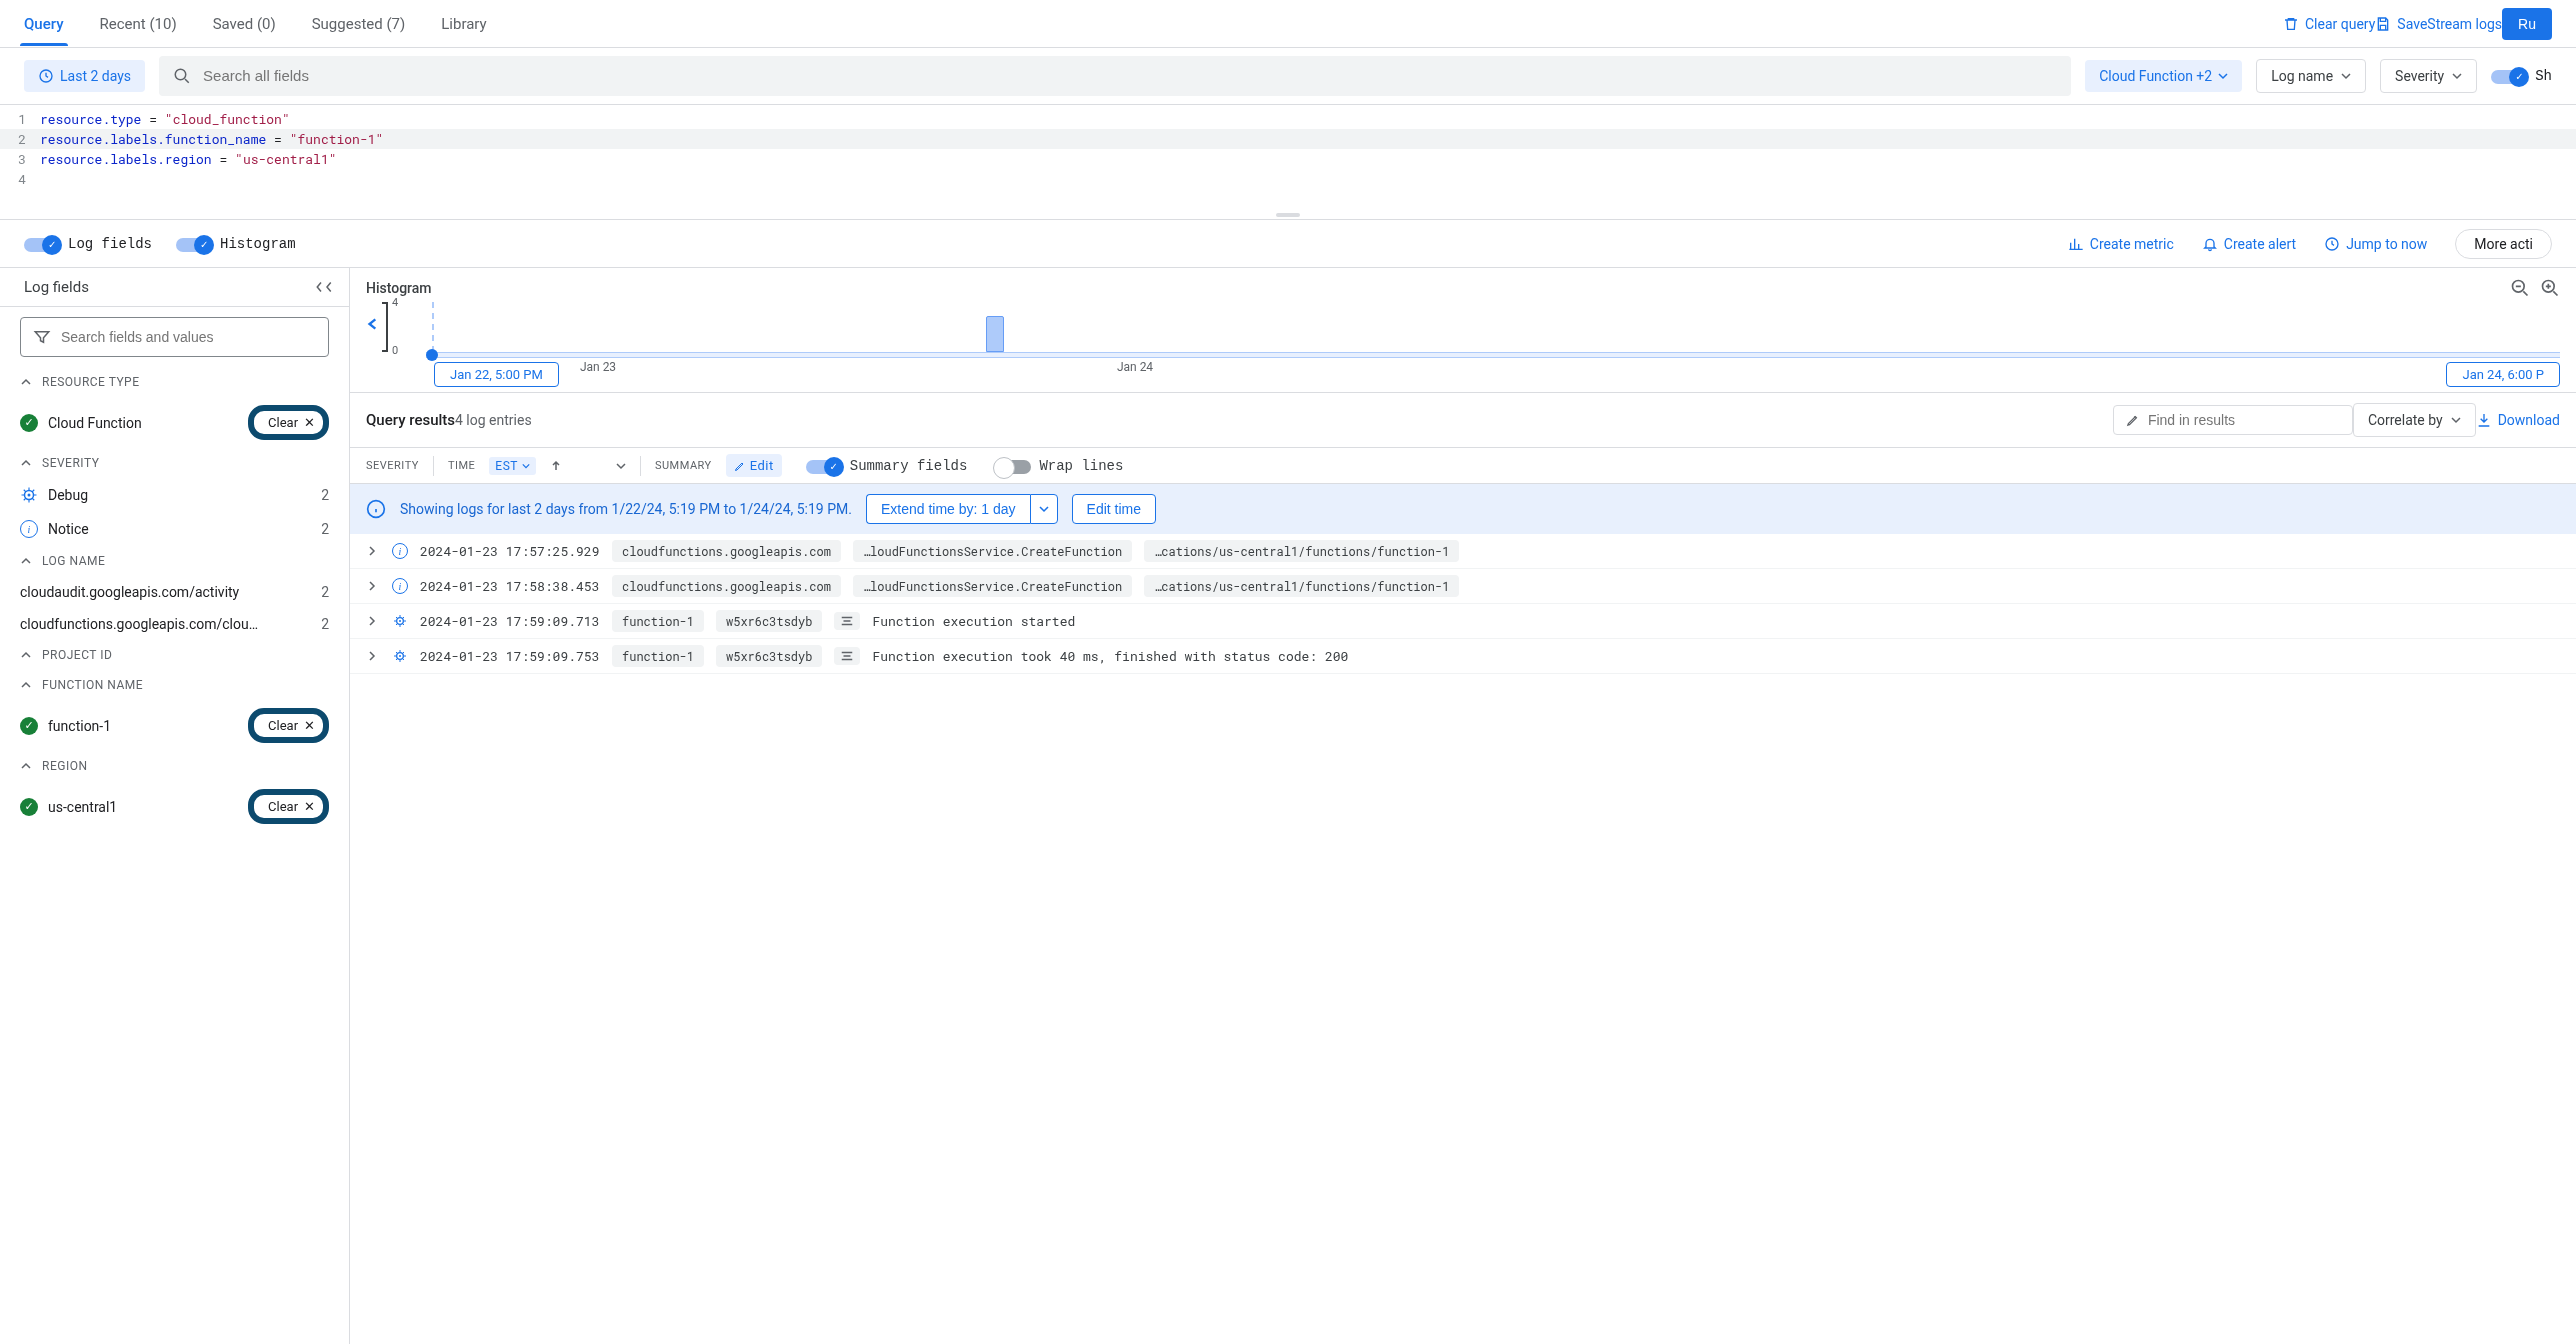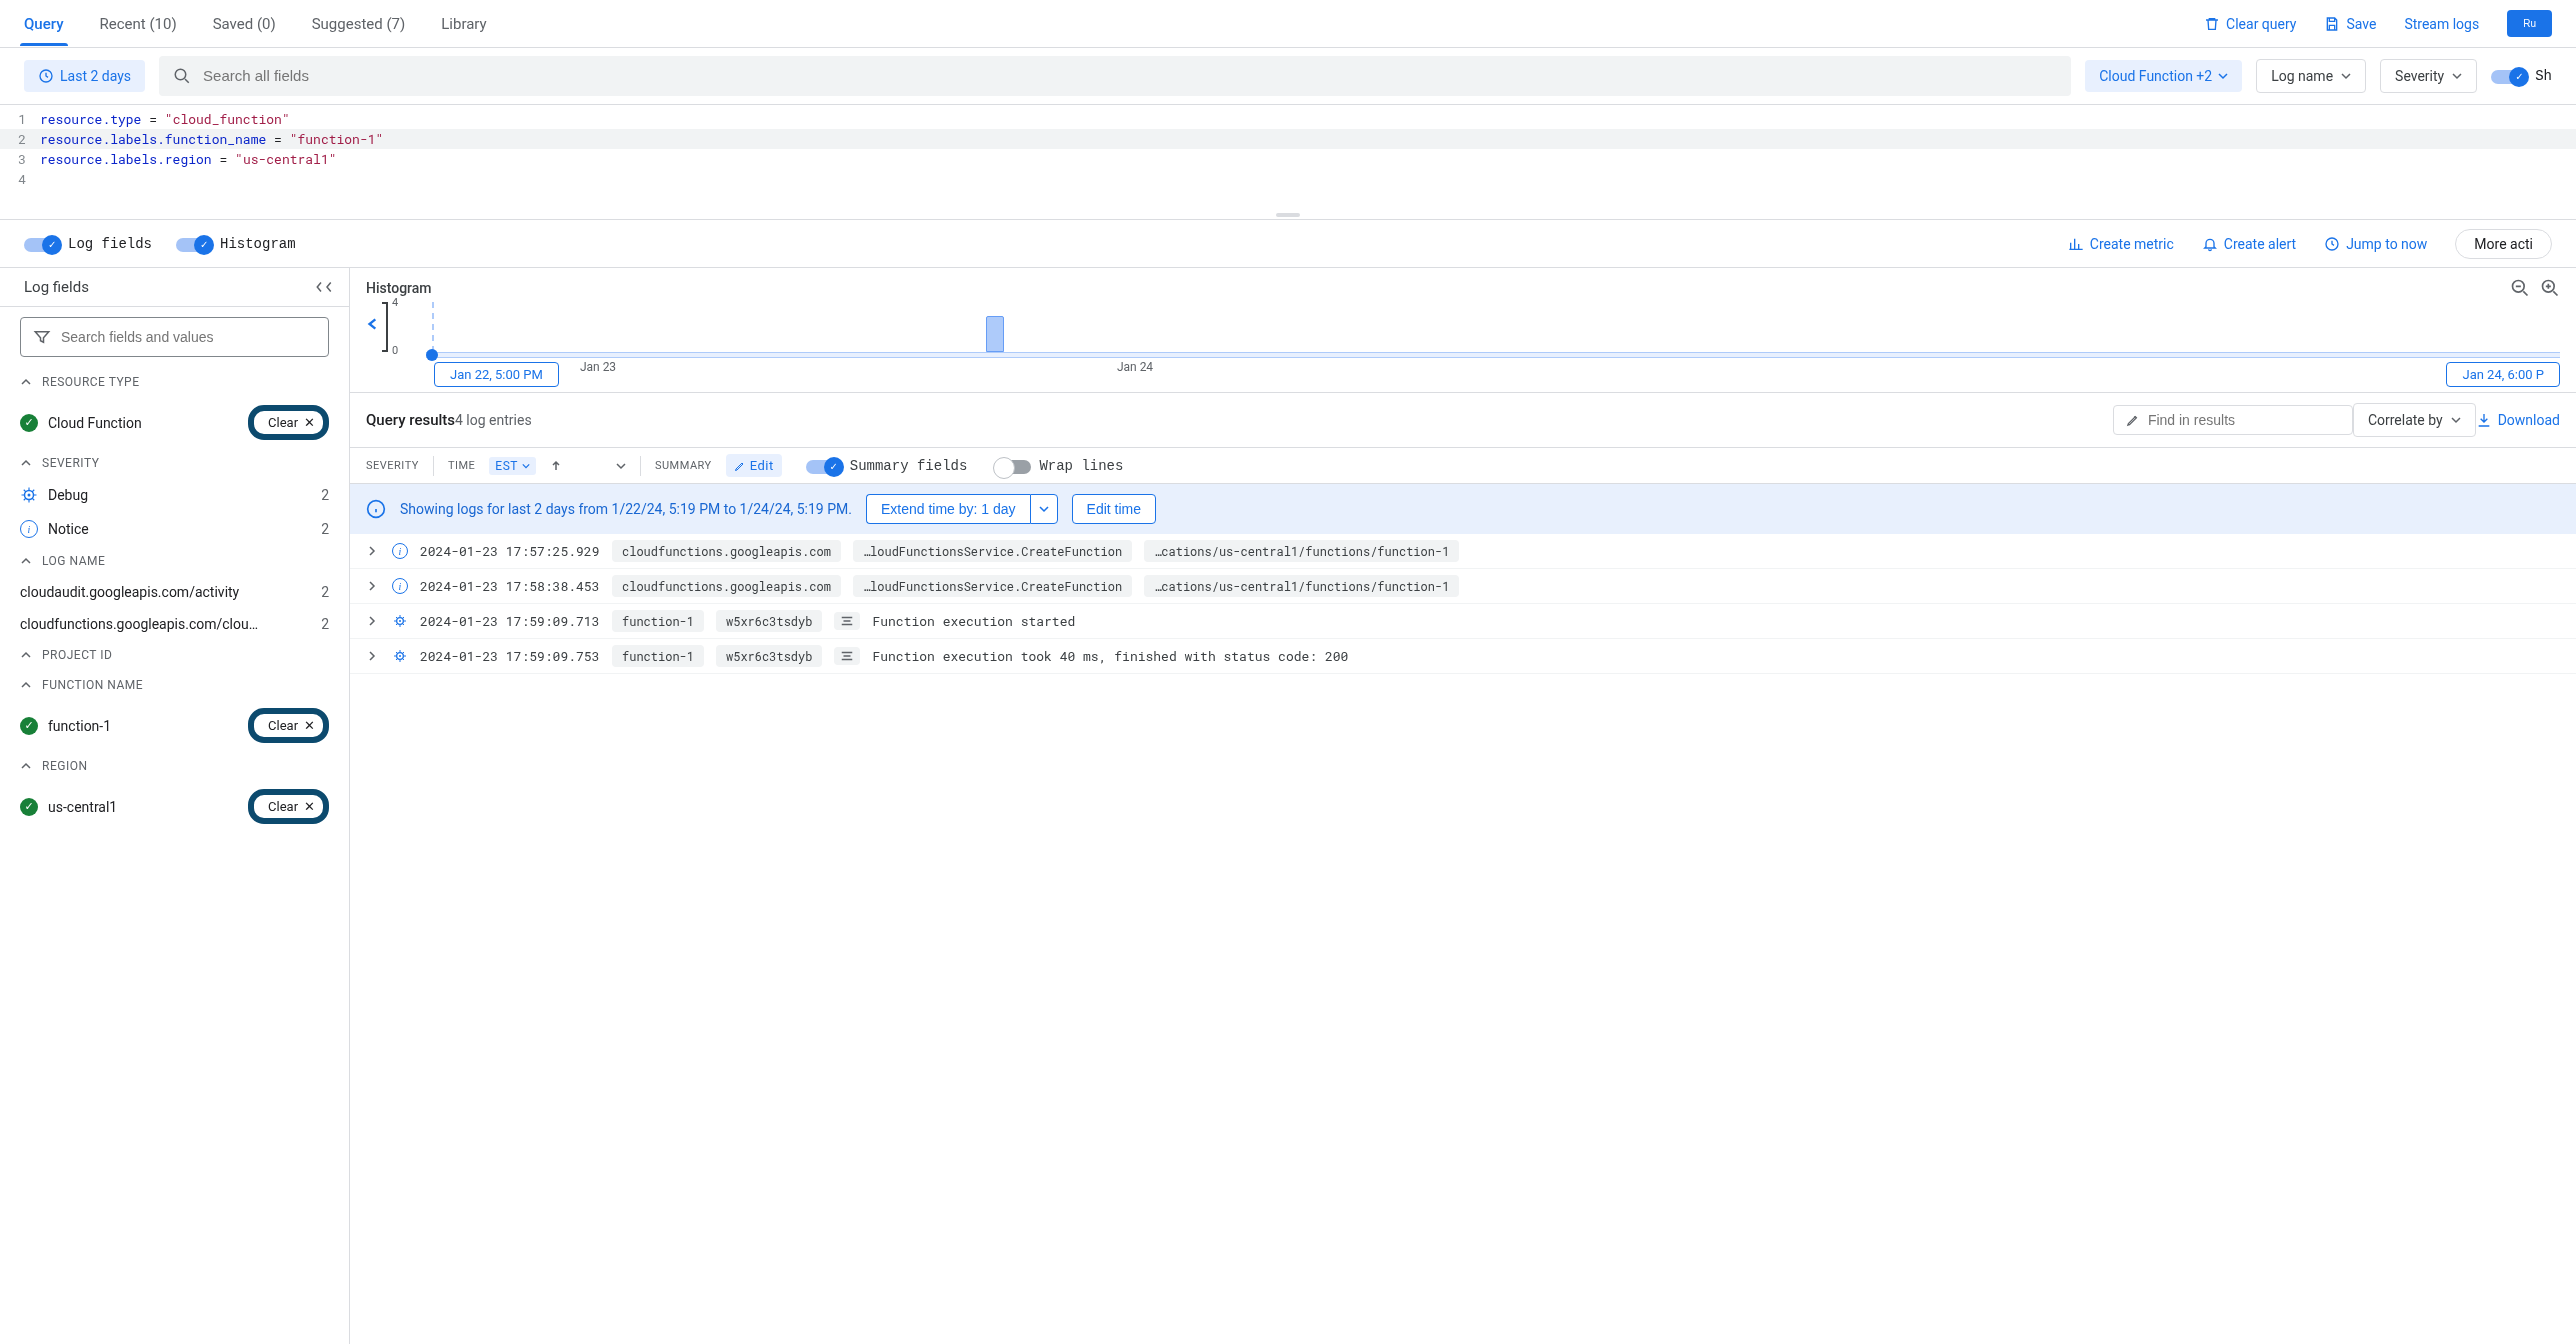--- a/index.html
+++ b/index.html
@@ -1,23 +1,23 @@
 <!DOCTYPE html>
 <html><head>
 <meta charset="utf-8">
 <style>
 * { box-sizing: border-box; margin: 0; padding: 0; }
 body { font-family: 'Google Sans', Roboto, Arial, sans-serif; font-size: 14px; color: #202124; background: #fff; overflow-x: hidden; }
 .tabbar { display: flex; align-items: center; height: 48px; border-bottom: 1px solid #dadce0; padding: 0 24px; gap: 36px; }
 .tab { color: #5f6368; font-size: 15px; cursor: pointer; height: 44px; display: flex; align-items: center; position: relative; }
 .tab.active { color: #1a73e8; font-weight: 500; }
 .tab.active::after { content: ''; position: absolute; bottom: 0; left: -4px; right: -4px; height: 3px; background: #1a73e8; border-radius: 3px 3px 0 0; }
-.tabbar-right { margin-left: auto; display: flex; gap: 28px; align-items: center; }
+.tabbar-right { margin-left: auto; display: flex; align-items: center; }
 .link-action { color: #1a73e8; font-size: 14px; cursor: pointer; display: flex; align-items: center; gap: 6px; }
-.btn-primary { background: #1a73e8; color: #fff; border: none; border-radius: 4px; padding: 8px 16px; font-size: 10px; font-weight: 500; cursor: pointer; }
+.btn-primary { background: #1a73e8; color: #fff; border: none; border-radius: 4px; padding: 8px 16px; font-size: 14px; font-weight: 500; cursor: pointer; }
 .filterbar { display: flex; align-items: center; height: 56px; padding: 0 24px; gap: 14px; border-bottom: 1px solid transparent; }
 .pill { background: #e8f0fe; color: #1a73e8; border-radius: 4px; padding: 8px 14px; font-size: 14px; cursor: pointer; display: flex; align-items: center; gap: 6px; }
 .searchbox { flex: 1; display: flex; align-items: center; background: #f1f3f4; border-radius: 4px; height: 40px; padding: 0 14px; gap: 12px; }
 .searchbox input { flex: 1; border: none; background: transparent; font-size: 15px; outline: none; color: #5f6368; }
 .dropdown-btn { border: 1px solid #dadce0; border-radius: 4px; padding: 8px 14px; font-size: 14px; cursor: pointer; display: flex; align-items: center; gap: 8px; background: #fff; color: #3c4043; }
 .toggle { display: flex; align-items: flex-end; gap: 8px; font-family: Liberation Mono, monospace; }
 .toggle-switch { width: 36px; height: 14px; background: #a4c3f7; border-radius: 7px; position: relative; cursor: pointer; }
 .toggle-switch::after { content: '✓'; position: absolute; width: 20px; height: 20px; background: #1a73e8; border-radius: 50%; top: -3px; right: -2px; color: #fff; font-size: 11px; display:flex; align-items:center; justify-content:center; }
 .toggle-switch.off { background: #9aa0a6; }
 .toggle-switch.off::after { content:''; background: #fff; border:1px solid #bdc1c6; left:-2px; right:auto; }

